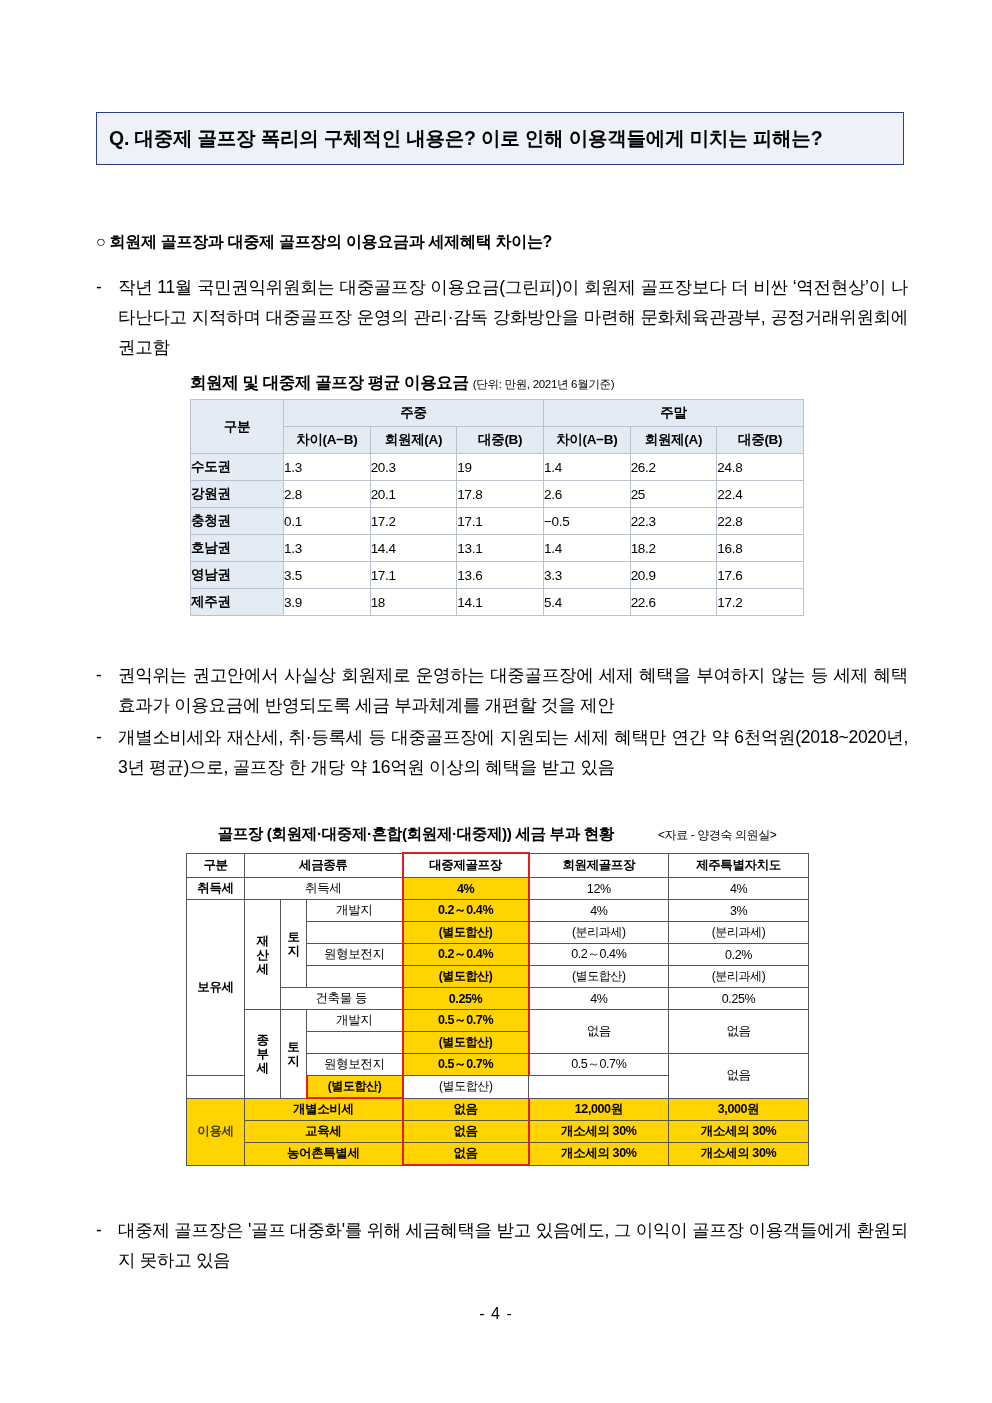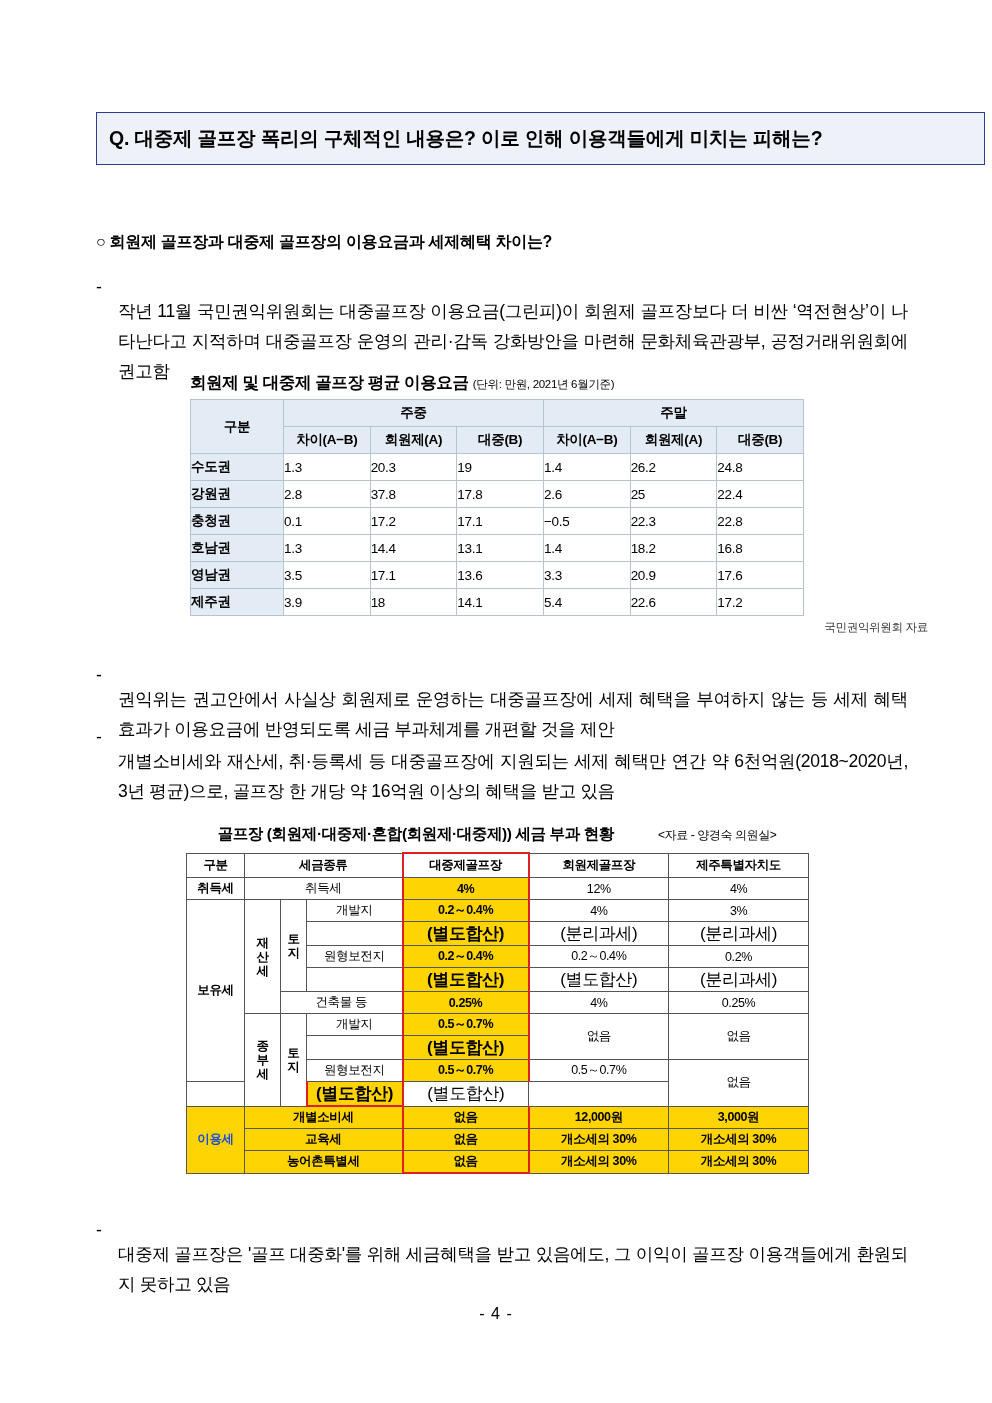--- a/index.html
+++ b/index.html
@@ -19,21 +19,21 @@
     width: 992px;
     height: 1403px;
     box-sizing: border-box;
     padding: 0;
   }
   
   .qbox {
     position: absolute;
     left: 96px;
     top: 112px;
-    width: 889px;
+    width: 808px;
     box-sizing: border-box;
     border: 1px solid #2b3f8c;
     background: #eef1f8;
     padding: 9px 12px 10px 12px;
     font-size: 19.5px;
     line-height: 32px;
     font-weight: bold;
     letter-spacing: -0.2px;
     text-align: justify;
     text-justify: inter-ideograph;
@@ -57,21 +57,20 @@
     text-justify: inter-ideograph;
   }
   .para .dash {
     position: absolute;
     left: 0;
     top: 0;
   }
   .para .ptext {
     display: block;
     margin-left: 22px;
-    margin-top: 24px;
   }
   #para1 { left: 96px; top: 272px; width: 812px; }
   #para2 { left: 96px; top: 660px; width: 812px; }
   #para3 { left: 96px; top: 722px; width: 812px; }
   #para4 { left: 96px; top: 1215px; width: 812px; }
 
   
   .t1-wrap {
     position: absolute;
     left: 190px;
@@ -162,22 +161,22 @@
     font-weight: bold;
     line-height: 14px;
   }
   td.lbl { font-weight: bold; }
   .hl { background: #ffd400; font-weight: bold; }
   .hl-head { background: #ffd400; font-weight: bold; }
   .col-red-l { border-left: 2px solid #e02020 !important; }
   .col-red-r { border-right: 2px solid #e02020 !important; }
   .col-red-t { border-top: 2px solid #e02020 !important; }
   .col-red-b { border-bottom: 2px solid #e02020 !important; }
-  .yellow-lbl { background: #ffd400; color: #1d4ed8; font-weight: bold; }
-  .small { font-size: 17px; margin-top: 20px; }
+  .yellow-lbl { background: #ffd400; color: #404040; font-weight: bold; }
+  .small { font-size: 12px; margin-top: 20px; }
 
   
   .footer {
     position: absolute;
     left: 0;
     top: 1305px;
     width: 992px;
     text-align: center;
     font-size: 16px;
     letter-spacing: 1px;
@@ -224,21 +223,21 @@
           <td>1.3</td>
           <td>20.3</td>
           <td>19</td>
           <td>1.4</td>
           <td>26.2</td>
           <td>24.8</td>
         </tr>
         <tr>
           <td class="rowhead">강원권</td>
           <td>2.8</td>
-          <td>37.8</td>
+          <td>20.1</td>
           <td>17.8</td>
           <td>2.6</td>
           <td>25</td>
           <td>22.4</td>
         </tr>
         <tr>
           <td class="rowhead">충청권</td>
           <td>0.1</td>
           <td>17.2</td>
           <td>17.1</td>
@@ -268,21 +267,20 @@
           <td class="rowhead">제주권</td>
           <td>3.9</td>
           <td>18</td>
           <td>14.1</td>
           <td>5.4</td>
           <td>22.6</td>
           <td>17.2</td>
         </tr>
       </tbody>
     </table>
-    <div class="t1-source">국민권익위원회 자료</div>
   </div>
 
   <div class="para" id="para2">
     <span class="dash">-</span>
     <span class="ptext">권익위는 권고안에서 사실상 회원제로 운영하는 대중골프장에 세제 혜택을 부여하지 않는 등 세제 혜택 효과가 이용요금에 반영되도록 세금 부과체계를 개편할 것을 제안</span>
   </div>
 
   <div class="para" id="para3">
     <span class="dash">-</span>
     <span class="ptext">개별소비세와 재산세, 취·등록세 등 대중골프장에 지원되는 세제 혜택만 연간 약 6천억원(2018~2020년, 3년 평균)으로, 골프장 한 개당 약 16억원 이상의 혜택을 받고 있음</span>

